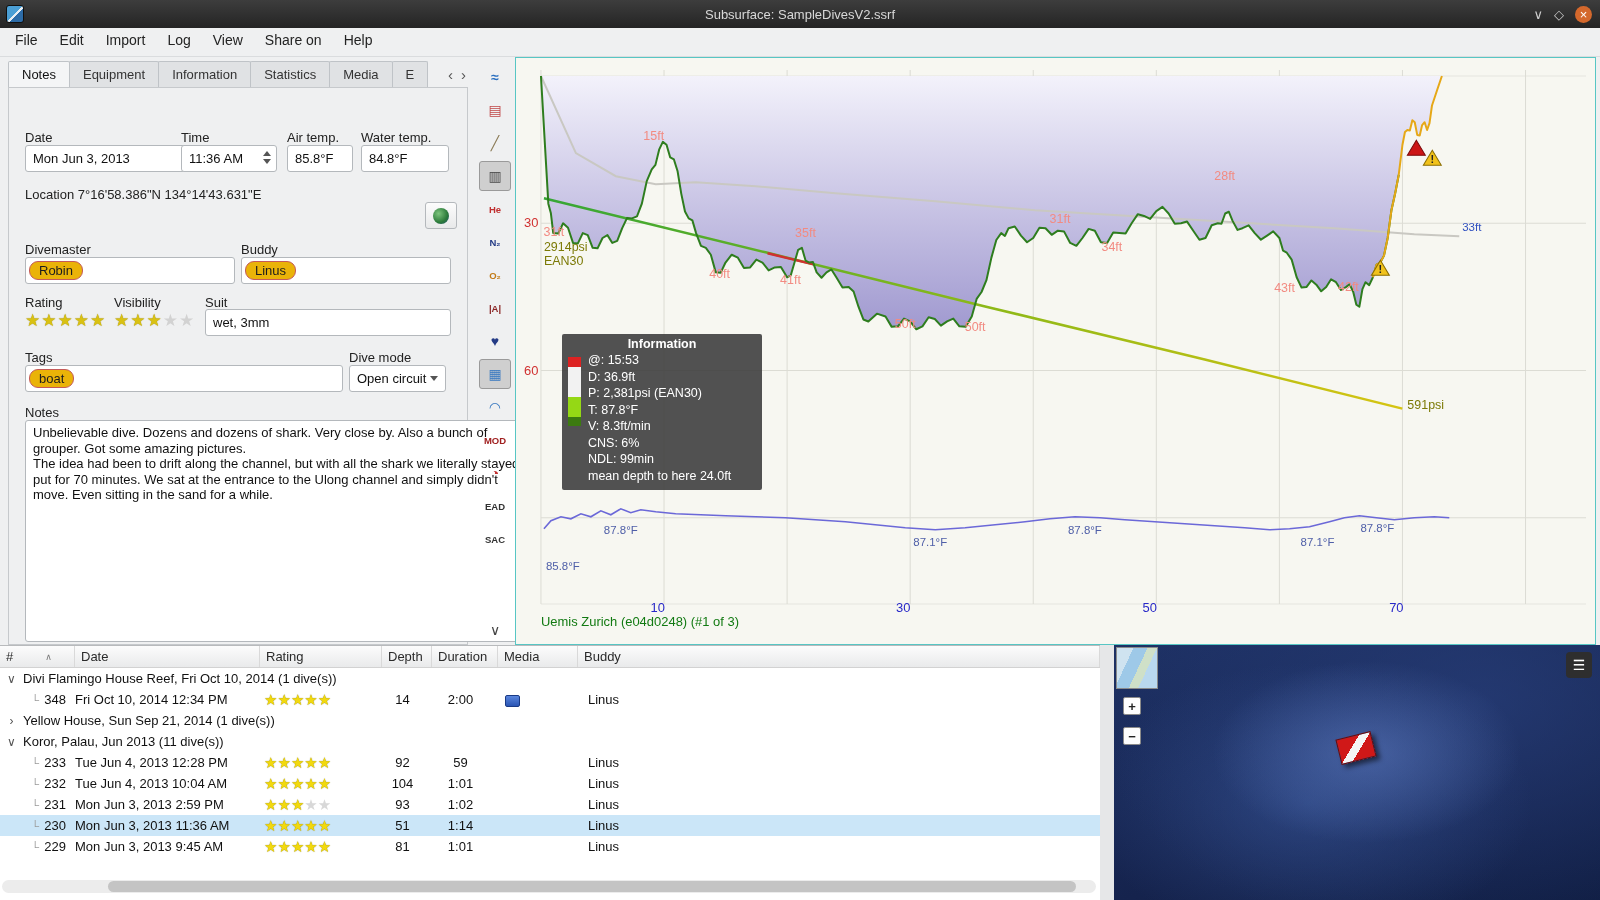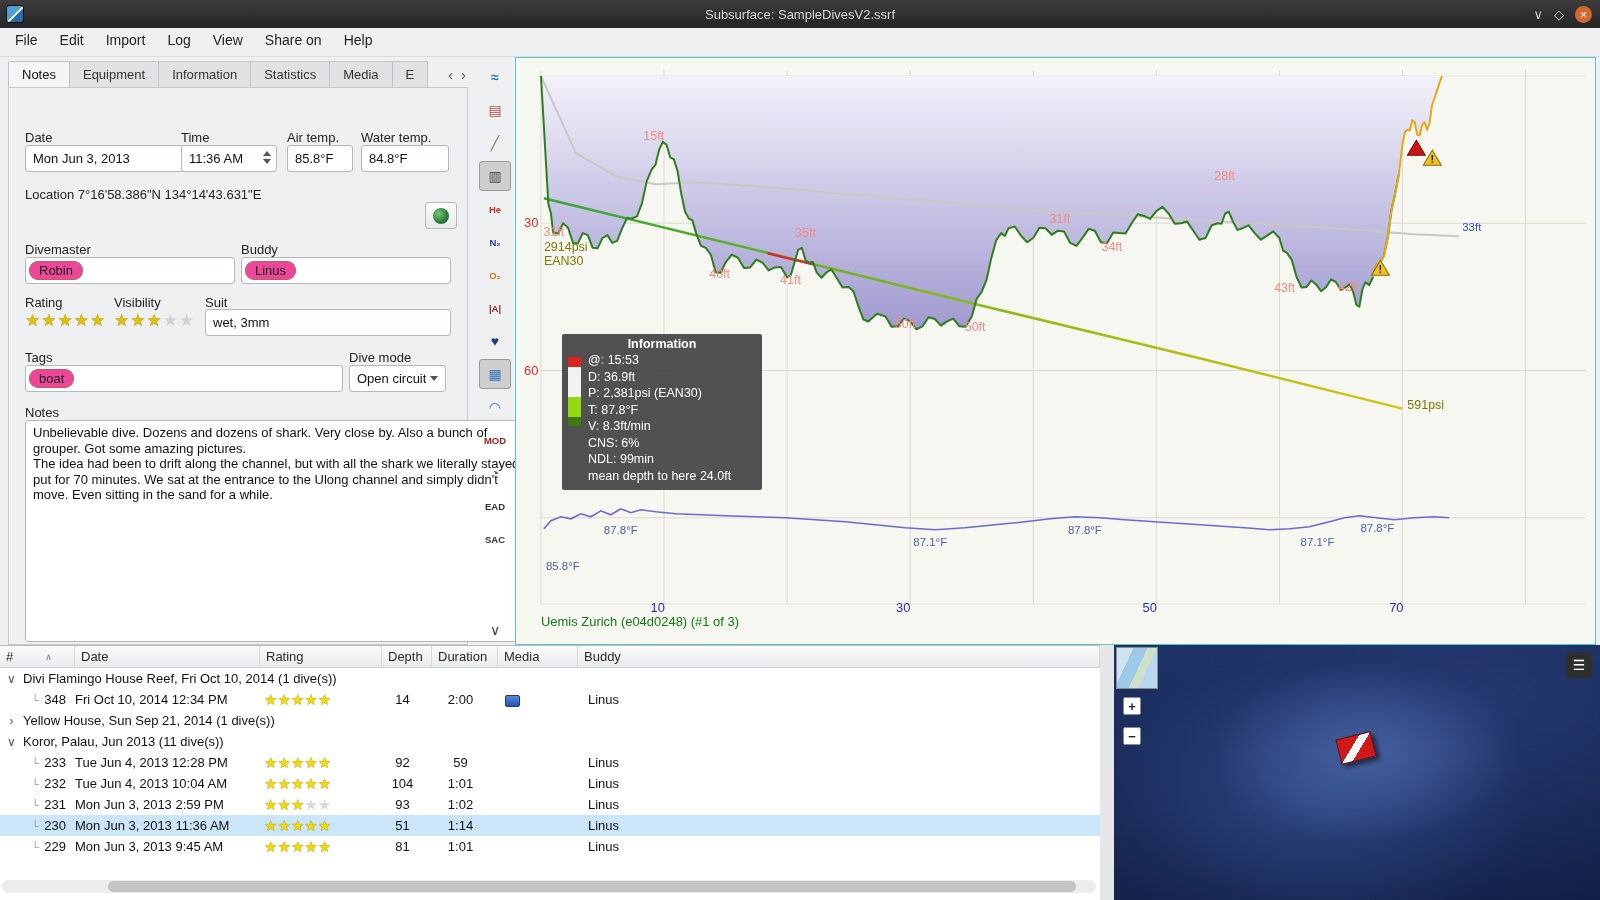--- a/index.html
+++ b/index.html
@@ -24,21 +24,21 @@
 .tab{padding:5px 13px;font-size:13px;border:1px solid #bfc3c7;border-bottom:none;background:#e0e2e4;color:#333;margin-right:-1px;border-radius:2px 2px 0 0;white-space:nowrap}
 .tab.active{background:#f4f5f6;color:#111}
 .tab-scroll{position:absolute;right:2px;bottom:5px;display:flex;gap:8px;color:#555;font-size:15px;line-height:1}
 .pane{position:absolute;top:27px;left:0;right:0;bottom:0;border:1px solid #c6c9cc;background:#eff0f1}
 .fl{position:absolute;font-size:13px;color:#222;white-space:nowrap}
 .fld{position:absolute;height:27px;background:#fff;border:1px solid #b4b8bc;border-radius:3px;padding:0 7px;display:flex;align-items:center;font-size:13px;color:#111;white-space:nowrap}
 .caret{width:0;height:0;border-left:4px solid transparent;border-right:4px solid transparent;border-top:5px solid #555;margin-left:auto}
 .spin{position:absolute;right:5px;top:5px;display:flex;flex-direction:column;gap:3px}
 .spin .up{width:0;height:0;border-left:4px solid transparent;border-right:4px solid transparent;border-bottom:5px solid #555}
 .spin .dn{width:0;height:0;border-left:4px solid transparent;border-right:4px solid transparent;border-top:5px solid #555}
-.pill{background:#ec4899;border:1px solid #c45a5a;border-radius:9px;padding:1px 9px;font-size:13px;color:#1c1c1c}
+.pill{background:#eab308;border:1px solid #c45a5a;border-radius:9px;padding:1px 9px;font-size:13px;color:#1c1c1c}
 .stars{letter-spacing:1px;font-size:17px;color:#d9c113;text-shadow:0 0 1px #8b7b08;white-space:nowrap}
 .stars .off{color:#d2d2d2;text-shadow:none}
 .notesbox{position:absolute;background:#fff;border:1px solid #b4b8bc;border-radius:3px;padding:4px 7px;font-size:13px;line-height:1.2;white-space:pre-wrap;color:#111}
 .globe-btn{position:absolute;height:27px;width:32px;background:linear-gradient(#fcfcfc,#e8e9ea);border:1px solid #b4b8bc;border-radius:3px;display:flex;align-items:center;justify-content:center}
 .globe{width:16px;height:16px;border-radius:50%;background:radial-gradient(circle at 35% 35%,#7cc47c,#2b7a3a 60%,#1c4f6e)}
 
 
 .vtoolbar{position:absolute;left:476px;top:62px;width:38px;height:583px;display:flex;flex-direction:column;align-items:center;gap:3px}
 .tbtn{width:32px;height:30px;flex:0 0 30px;display:flex;align-items:center;justify-content:center;border-radius:3px;font-size:14px;font-weight:bold}
 .tbtn.active{background:#cfcfcf;border:1px solid #9a9a9a}

